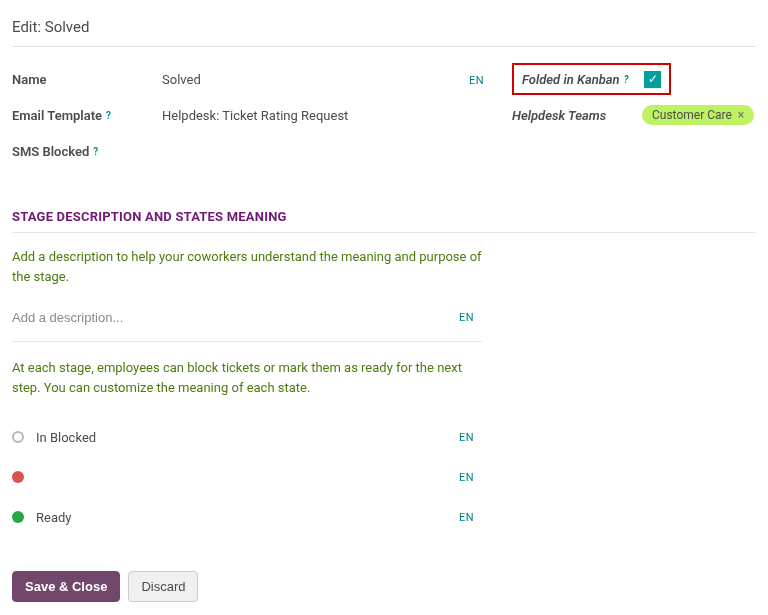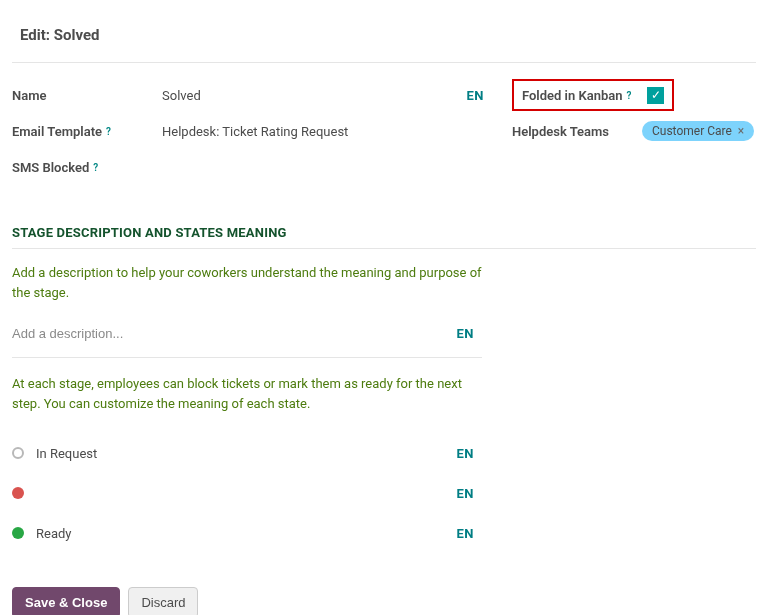--- a/index.html
+++ b/index.html
@@ -10,21 +10,21 @@
     color: #4c4c4c;
     background: #fff;
     width: 768px;
   }
   .page { width: 768px; padding: 0 12px 24px 12px; }
   .title-row {
     padding: 18px 0 10px 0;
     border-bottom: 1px solid #e5e5e5;
   }
   .title-row h1 {
-    margin: 8px; font-size: 15px; font-weight: 700; color: #4c4c4c;
+    margin: 0; font-size: 15px; font-weight: 400; color: #4c4c4c;
   }
   .form-body {
     display: flex;
     padding-top: 14px;
   }
   .col-left { flex: 0 0 480px; }
   .col-right { flex: 1; padding-left: 20px; }
   .field-row {
     display: flex;
     align-items: center;
@@ -32,39 +32,39 @@
     font-size: 13px;
   }
   .field-label {
     flex: 0 0 150px;
     font-weight: 600;
     color: #4c4c4c;
     display: flex;
     align-items: center;
     gap: 2px;
   }
-  .field-label.right-col { flex: 0 0 130px; }
+  .field-label.right-col { flex: 0 0 130px; font-style: italic; }
   .field-value {
     flex: 1;
     color: #4c4c4c;
     display: flex;
     align-items: flex-end;
   }
   .help-sup {
     color: #008784;
     font-size: 10px;
     font-weight: 600;
     vertical-align: super;
     margin-left: 2px;
     cursor: pointer;
   }
   .lang-badge {
     color: #017e84;
-    font-weight: 700;
-    font-size: 13px;
+    font-weight: 400;
+    font-size: 11px;
     letter-spacing: 0.5px;
     margin-left: auto;
     padding-right: 8px;
     cursor: pointer;
   }
   .highlight-box {
     border: 2px solid #d40000;
     padding: 4px 8px;
     display: flex;
     align-items: center;
@@ -76,41 +76,41 @@
     background: #00a09d;
     display: inline-flex;
     align-items: center;
     justify-content: center;
     color: #fff;
     font-size: 12px;
     line-height: 1;
     cursor: pointer;
   }
   .tag {
-    background: #7dd3fc;
+    background: #bef264;
     color: #4c4c4c;
     border-radius: 14px;
     padding: 3px 10px;
     font-size: 12px;
     display: inline-flex;
     align-items: center;
     gap: 6px;
   }
   .tag-x {
     color: #6b6b6b;
     font-size: 12px;
     cursor: pointer;
   }
   .section {
     margin-top: 40px;
   }
   .section-title {
     font-size: 13px;
     font-weight: 700;
-    color: #14532d;
+    color: #701a75;
     letter-spacing: 0.2px;
     padding-bottom: 8px;
     border-bottom: 1px solid #e5e5e5;
   }
   .section-body {
     padding-top: 14px;
     max-width: 470px;
   }
   .helper-text {
     color: #4d7c0f;
@@ -238,21 +238,21 @@
 
       <div class="desc-input-row">
         <input class="desc-input" placeholder="Add a description..." style="">
         <span class="lang-badge">EN</span>
       </div>
 
       <div class="helper-text">At each stage, employees can block tickets or mark them as ready for the next step. You can customize the meaning of each state.</div>
 
       <div class="state-row">
         <span class="state-dot dot-gray"></span>
-        <span class="state-label">In Request</span>
+        <span class="state-label">In Blocked</span>
         <span class="lang-badge">EN</span>
       </div>
       <div class="state-row">
         <span class="state-dot dot-red"></span>
         <span class="lang-badge">EN</span>
       </div>
       <div class="state-row">
         <span class="state-dot dot-green"></span>
         <span class="state-label">Ready</span>
         <span class="lang-badge">EN</span>

